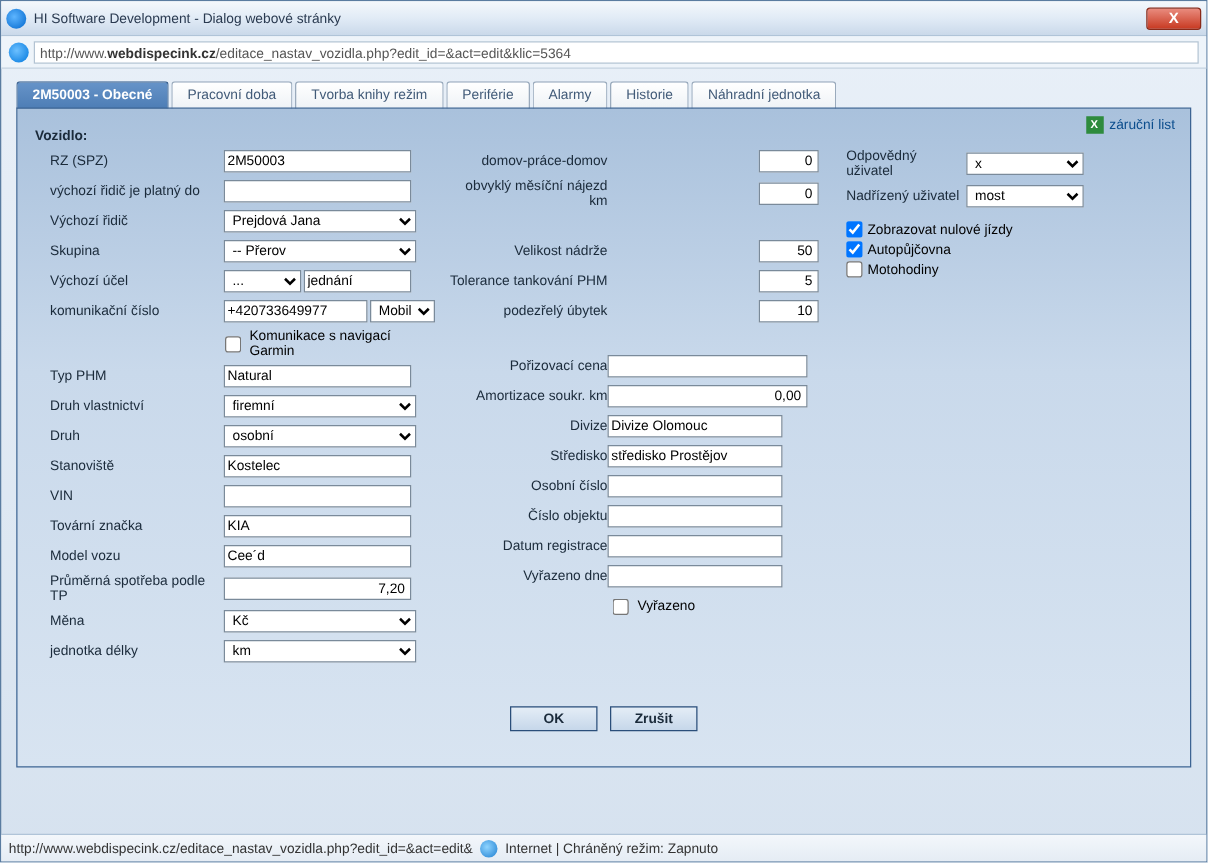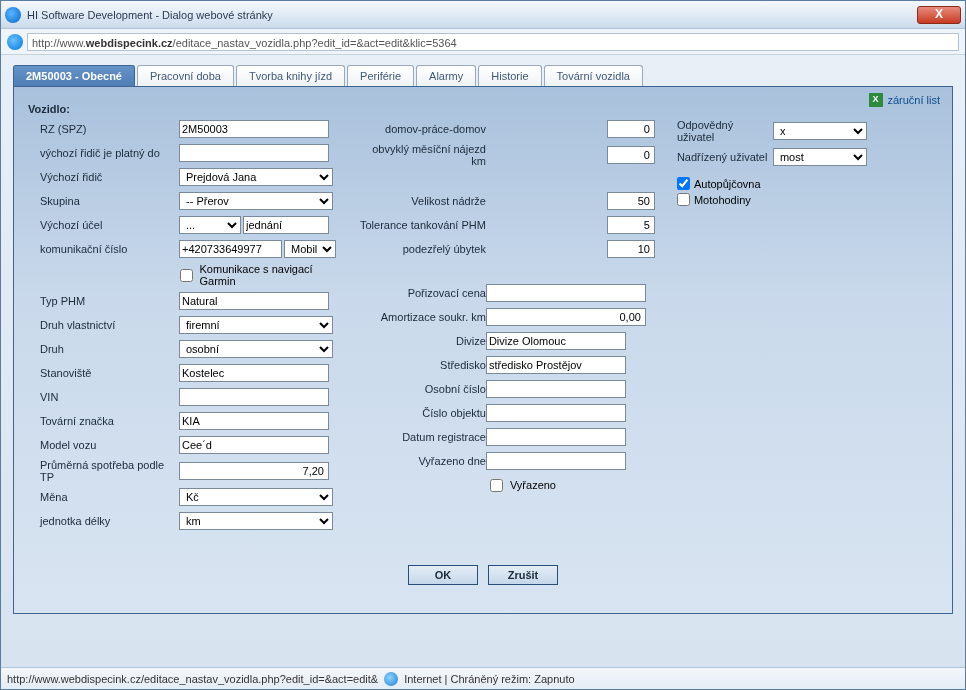--- a/index.html
+++ b/index.html
@@ -241,25 +241,25 @@
     <div class="ie-icon-sm"></div>
     <div class="url">
       <span>http://www.</span><b>webdispecink.cz</b><span>/editace_nastav_vozidla.php?edit_id=&amp;act=edit&amp;klic=5364</span>
     </div>
   </div>
 
   <div class="content">
     <div class="tabs">
       <div class="tab active">2M50003 - Obecné</div>
       <div class="tab">Pracovní doba</div>
-      <div class="tab">Tvorba knihy jízd</div>
+      <div class="tab">Tvorba knihy režim</div>
       <div class="tab">Periférie</div>
       <div class="tab">Alarmy</div>
       <div class="tab">Historie</div>
-      <div class="tab">Tovární vozidla</div>
+      <div class="tab">Náhradní jednotka</div>
     </div>
 
     <div class="panel">
       <div class="warranty-link">
         <div class="xls-icon"></div>
         <span>záruční list</span>
       </div>
 
       <div class="section-title">Vozidlo:</div>
 
@@ -282,21 +282,21 @@
               <label class="fld">Skupina</label>
             <select class="w150"><option>-- Přerov</option></select>
             </div>
           <div class="row">
               <label class="fld">Výchozí účel</label>
             <select class="w60"><option>...</option></select>
             <input type="text" style="width: 86px; margin-left: 2px;" value="jednání">
             </div>
           <div class="row">
               <label class="fld">komunikační číslo</label>
-            <input type="text" style="width: 103px;" value="+420733649977">
+            <input type="text" style="width: 115px;" value="+420733649977">
             <select style="width:52px;margin-left:2px"><option>Mobil</option></select>
             </div>
           <div class="row">
               <label class="fld"></label>
             <input type="checkbox" style="">
             <span style="margin-left:4px">Komunikace s navigací Garmin</span>
             </div>
           <div class="row">
               <label class="fld">Typ PHM</label>
             <input type="text" class="w150" value="Natural" style="">
@@ -409,20 +409,24 @@
         <div class="col3">
           <div class="row">
               <label class="fld">Odpovědný uživatel</label>
             <select class="w90"><option>x</option></select>
             </div>
           <div class="row">
               <label class="fld">Nadřízený uživatel</label>
             <select class="w90"><option>most</option></select>
             </div>
           <div class="gap6"></div>
+          <div class="chk-row">
+              <input type="checkbox" checked="" style="">
+            <span>Zobrazovat nulové jízdy</span>
+            </div>
           <div class="chk-row">
               <input type="checkbox" checked="" style="">
             <span>Autopůjčovna</span>
             </div>
           <div class="chk-row">
               <input type="checkbox" style="">
             <span>Motohodiny</span>
             </div>
         </div>
       </div>

